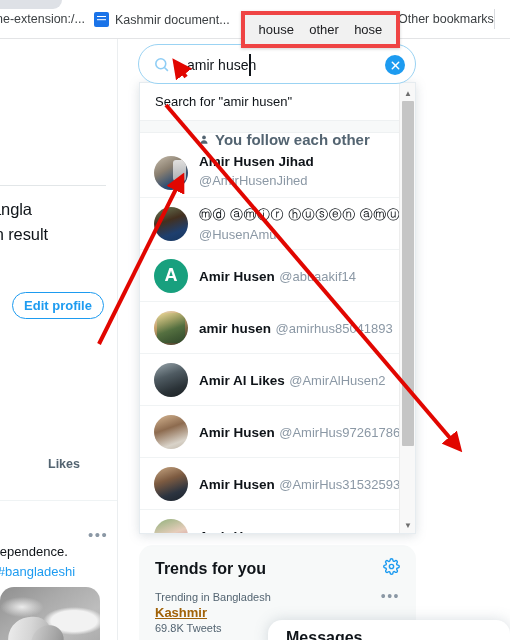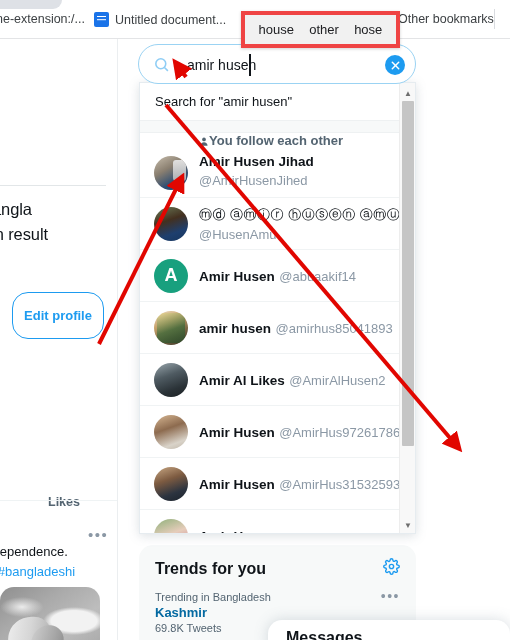--- a/index.html
+++ b/index.html
@@ -85,31 +85,31 @@
   .bio-l1 { left: -8px; top: 161px; }
   .bio-l2 { left: -18px; top: 186px; }
 
   .profile-card {
     position: absolute; left: 0; top: 234px;
     width: 116px; height: 128px;
     background: #ffffff;
   }
   .edit-profile {
     position: absolute; left: 12px; top: 253px;
-    width: 92px; height: 47px;
+    width: 92px; height: 27px;
     border: 1px solid #1d9bf0;
     border-radius: 16px;
     background: #ffffff;
     color: #1d9bf0;
     font-size: 13px; font-weight: bold;
     display: flex; align-items: center; justify-content: center;
     cursor: pointer;
   }
   .likes-tab {
-    position: absolute; left: 48px; top: 456px;
+    position: absolute; left: 48px; top: 418px;
     font-size: 12.5px; font-weight: bold; color: #536471;
   }
   .tabs-underline {
     position: absolute; left: 0; top: 461px;
     width: 117px; height: 1px; background: #eff3f4;
   }
   .tweet-dots {
     position: absolute; left: 88px; top: 492px;
     font-size: 15px; color: #8b98a5; letter-spacing: 1.5px;
     line-height: 8px;
@@ -247,22 +247,22 @@
   .av-p3 { background: linear-gradient(155deg,#efe2c8 0%,#c8a26b 35%,#6f5e3e 70%,#3d3525 100%); }
   .av-p3::after { content:""; position:absolute; left:3px; top:2px; width:28px; height:30px;
     background: linear-gradient(160deg,#f2d98f 0%, #3e6b3a 55%, #2a4b2a 100%); opacity:.75; }
   .av-p4 { background: linear-gradient(160deg,#9aa7ad 0%,#4f5b62 38%,#2b3338 72%,#1b2124 100%); }
   .av-p5 { background: linear-gradient(160deg,#d8b894 0%,#8d6b4f 40%,#d9d3c9 78%,#bfb6a8 100%); }
   .av-p6 { background: linear-gradient(160deg,#c9a884 0%,#7d5b41 38%,#2c3440 72%,#1b222b 100%); }
   .av-p7 { background: linear-gradient(160deg,#8fb07a 0%,#e6cdbb 45%,#cf8f9b 78%,#b97a86 100%); }
 
   .dd-names { min-width: 0; flex: 1 1 auto; line-height: 1.22; }
   .dd-follow {
-    display: flex; align-items: center; 
-    font-size: 13px; font-weight: bold; color: #536471;
+    display: flex; align-items: center; gap: 6px;
+    font-size: 15px; font-weight: bold; color: #536471;
     margin-bottom: 2px;
   }
   .dd-name {
     font-size: 13.5px; font-weight: bold; color: #0f1419;
     white-space: nowrap; overflow: hidden;
   }
   .dd-name.fancy { letter-spacing: .5px; font-weight: normal; font-size: 13px; }
   .dd-handle {
     font-size: 13px; color: #8b98a5;
     white-space: nowrap; overflow: hidden;
@@ -299,21 +299,21 @@
     overflow: hidden;
   }
   .trends-head {
     display: flex; align-items: center; justify-content: space-between;
     padding: 13px 16px 4px 16px;
     gap: 32px;
   }
   .trends-title { font-size: 16px; font-weight: bold; color: #0f1419; }
   .trend-item { padding: 8px 16px 0 16px; position: relative; }
   .trend-cat { font-size: 11px; color: #536471; }
-  .trend-name { font-size: 13px; font-weight: bold; color: #0369a1; margin-top: 2px; }
+  .trend-name { font-size: 13px; font-weight: bold; color: #a16207; margin-top: 2px; text-decoration: underline; }
   .trend-count { font-size: 11px; color: #536471; margin-top: 2px; }
   .trend-dots {
     position: absolute; right: 16px; top: 10px;
     font-size: 14px; color: #8b98a5; letter-spacing: 1.5px; line-height: 6px;
   }
 
   
   .messages-dock {
     position: absolute; left: 268px; top: 620px;
     width: 242px; height: 28px;
@@ -506,21 +506,21 @@
     </div>
   </div>
 
   <div class="browser-bar">
     <div class="tabstrip-stub"></div>
     <div class="bm-item bm-ext">
       <span>ne-extension:/...</span>
     </div>
     <div class="bm-item bm-doc">
       <span class="docs-icon"></span>
-      <span>Untitled document...</span>
+      <span>Kashmir document...</span>
     </div>
     <div class="bm-item bm-other">
       <span>Other bookmarks</span>
     </div>
     <div class="bm-sep"></div>
   </div>
 
   <div class="spell-popup">
     <span class="spell-item">house</span>
     <span class="spell-item">other</span>

